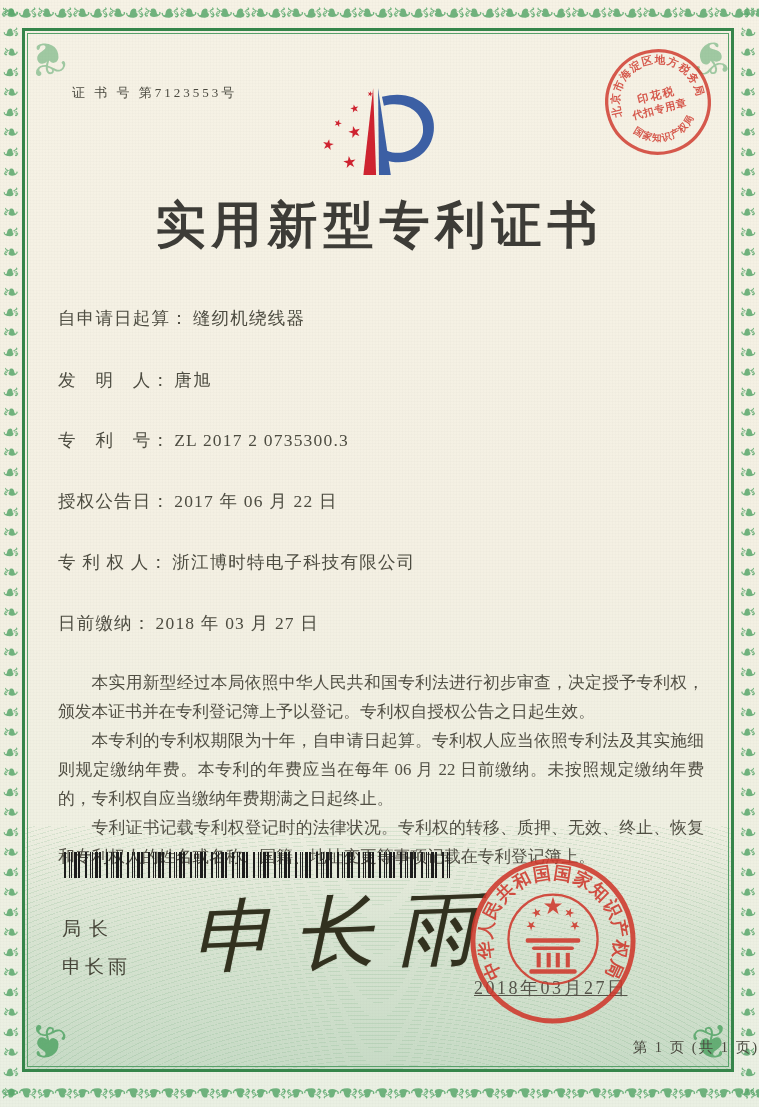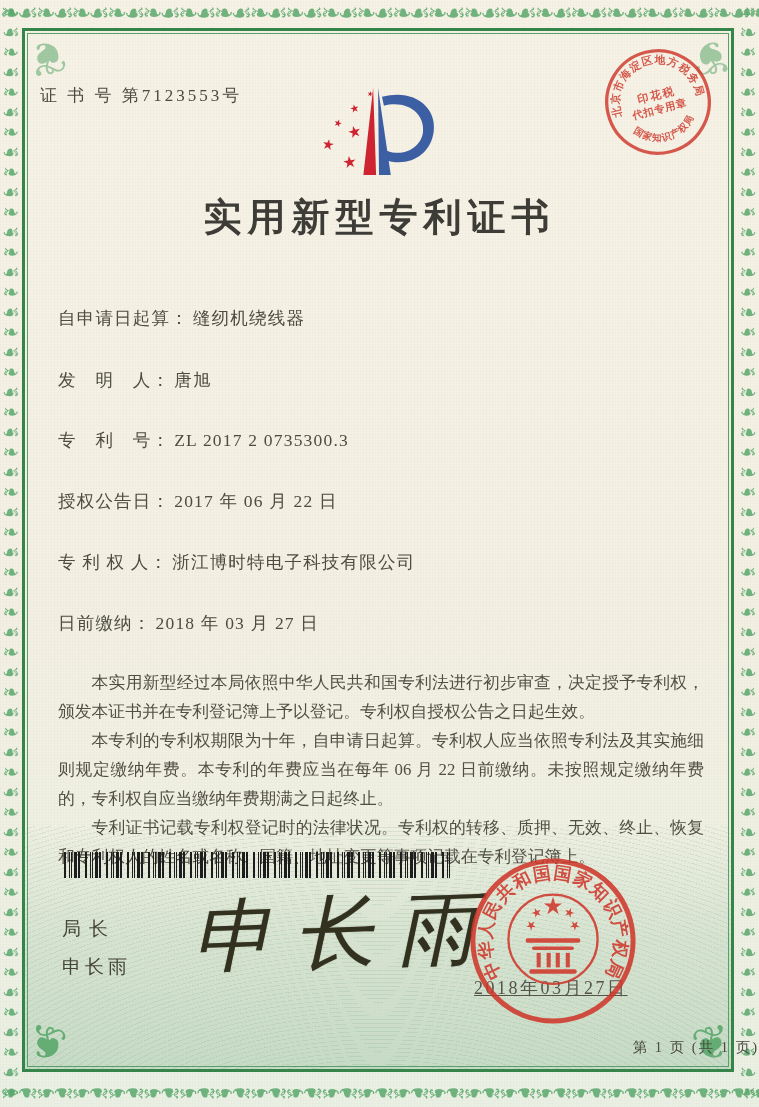--- a/index.html
+++ b/index.html
@@ -24,23 +24,23 @@
   .vine.top{top:1px;} .vine.bottom{bottom:2px;transform:scaleY(-1);}
   .vine.v{top:0;bottom:0;width:21px;font-size:20px;letter-spacing:-4px;writing-mode:vertical-rl;text-align:center;}
   .vine.left{left:0;} .vine.right{right:0;transform:scaleX(-1);}
   .corner{position:absolute;color:var(--ornament-green,#5aa86c);font-size:46px;z-index:2;opacity:.9;line-height:1;}
   .c-br{right:28px;bottom:40px;transform:rotate(-10deg);}
   .c-bl{left:28px;bottom:40px;transform:scaleX(-1) rotate(-10deg);}
   .c-tr{right:28px;top:34px;transform:scaleY(-1) rotate(10deg);opacity:.55;}
   .c-tl{left:28px;top:34px;transform:scale(-1,-1) rotate(-10deg);opacity:.55;}
 
   .content{position:absolute;inset:0;z-index:3;color:var(--ink,#4b4a40);}
-  .cert-no{position:absolute;left:40px;top:84px;font-size:17px;letter-spacing:3px;}
+  .cert-no{position:absolute;left:72px;top:84px;font-size:13px;letter-spacing:3px;}
   .logo{position:absolute;left:292px;top:74px;width:176px;height:122px;}
-  .title{position:absolute;left:0;right:0;top:192px;text-align:center;font-size:38px;font-weight:700;letter-spacing:6px;color:#3d3c37;}
+  .title{position:absolute;left:0;right:0;top:192px;text-align:center;font-size:50px;font-weight:700;letter-spacing:6px;color:#3d3c37;}
   .field-row{position:absolute;left:58px;font-size:17.5px;letter-spacing:1.2px;white-space:nowrap;color:#4d4c41;}
   .field-row .val{margin-left:4px;}
   .paras{position:absolute;left:58px;top:642px;width:646px;font-size:16.8px;line-height:29px;text-align:justify;color:#514f44;margin-top:26px;}
   .paras p{margin:0;text-indent:2em;}
   .barcode{position:absolute;left:64px;top:852px;width:386px;height:26px;
     background:
       repeating-linear-gradient(90deg,#1d1d1d 0 2px,rgba(0,0,0,0) 2px 5px,#1d1d1d 5px 6px,rgba(0,0,0,0) 6px 10px,#1d1d1d 10px 13px,rgba(0,0,0,0) 13px 15px,#1d1d1d 15px 16px,rgba(0,0,0,0) 16px 21px),
       repeating-linear-gradient(90deg,#1d1d1d 0 1px,rgba(0,0,0,0) 1px 7px);}
   .role{position:absolute;left:62px;top:916px;font-size:19px;letter-spacing:8px;color:#454437;}
   .signer{position:absolute;left:62px;top:954px;font-size:19px;letter-spacing:4px;color:#454437;}

